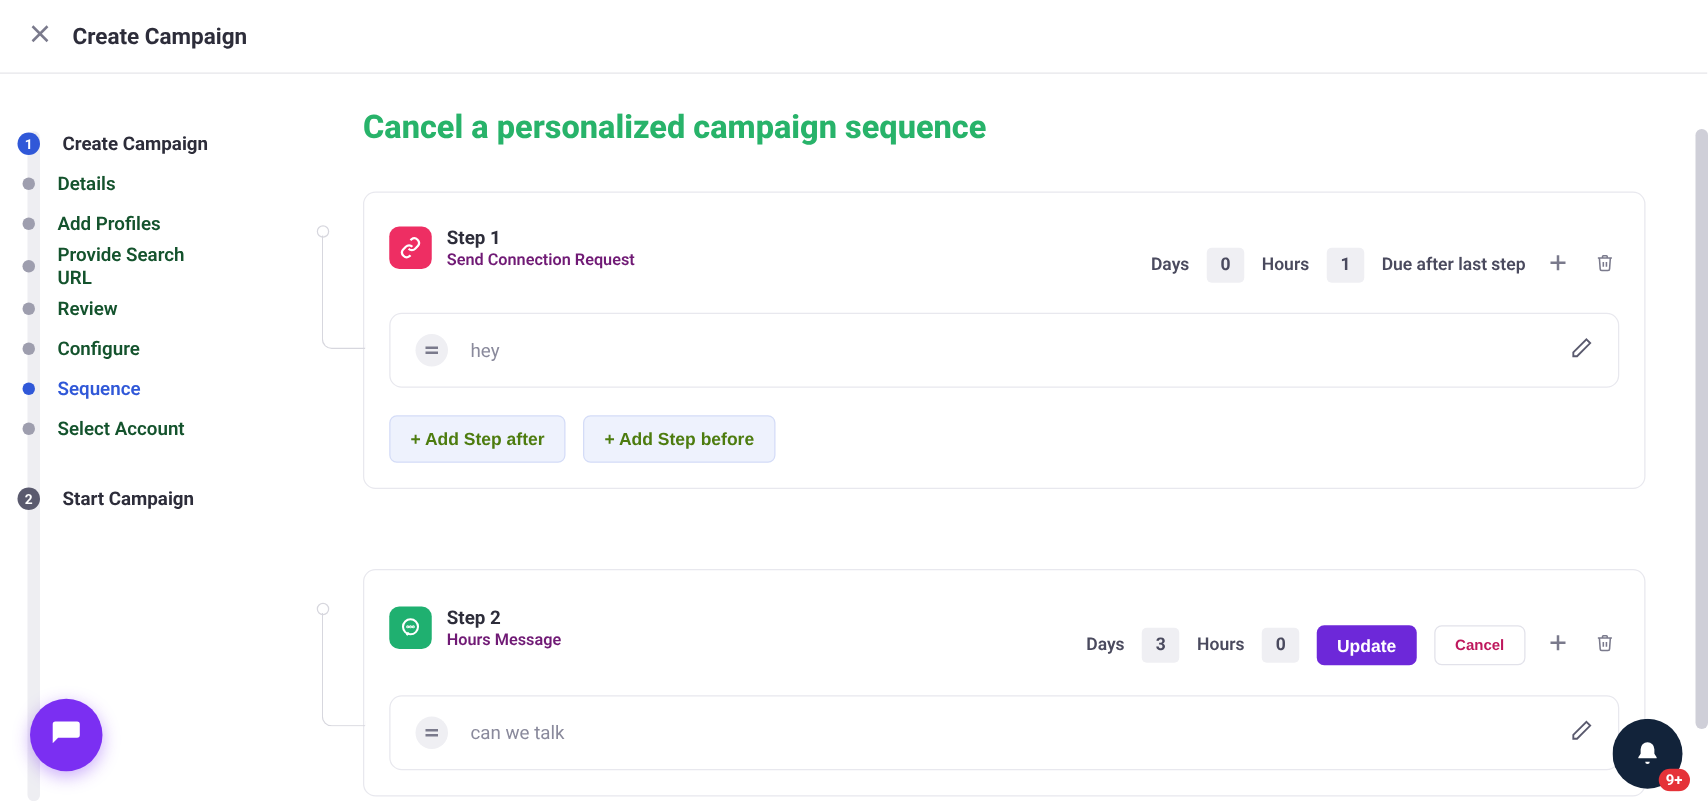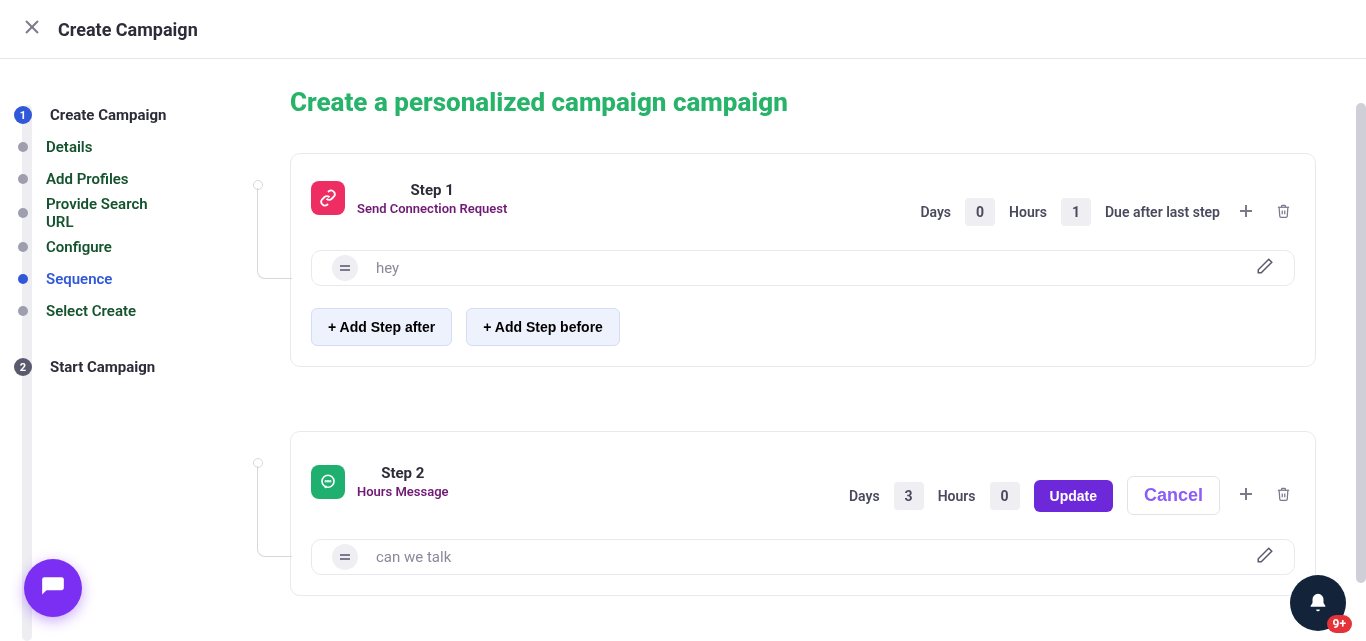--- a/index.html
+++ b/index.html
@@ -166,21 +166,21 @@
     height: 34px;
     border-radius: 8px;
     display: flex;
     align-items: center;
     justify-content: center;
     color: #fff;
     flex-shrink: 0;
   }
   .step-icon.pink { background: #ee2e63; }
   .step-icon.green { background: #1fb070; }
-  .step-title-block { margin-left: 12px; text-align: center; }
+  .step-title-block { margin-left: 12px; }
   .step-title-block .st-title { font-weight: 700; font-size: 15px; color: #2d2d3a; }
   .step-title-block .st-sub { font-size: 13px; color: #701a75; font-weight: 600; margin-top: 2px; }
 
   .step-meta {
     margin-left: auto;
     display: flex;
     align-items: center;
     gap: 14px;
     color: #4a4a5e;
     font-size: 14px;
@@ -201,34 +201,34 @@
     color: #fff;
     border: none;
     border-radius: 6px;
     padding: 8px 16px;
     font-weight: 600;
     font-size: 14px;
     cursor: pointer;
   }
   .step-meta .btn-ghost {
     background: #fff;
-    color: #8b5cf6;
+    color: #be185d;
     border: 1px solid #e2e2ea;
     border-radius: 6px;
     padding: 8px 16px;
     font-weight: 600;
-    font-size: 18px;
+    font-size: 12px;
     cursor: pointer;
   }
 
   .msg-row {
     margin-top: 24px;
     border: 1px solid #e8e8ee;
     border-radius: 10px;
-    padding: 4px 20px;
+    padding: 16px 20px;
     display: flex;
     align-items: center;
     gap: 18px;
   }
   .msg-row .handle {
     width: 26px;
     height: 26px;
     border-radius: 50%;
     background: #efeff3;
     display: flex;
@@ -237,21 +237,21 @@
     color: #7a7a8c;
     font-size: 14px;
   }
   .msg-row .msg-text { color: #8a8a9c; font-size: 15px; flex: 1; }
   .msg-row .edit-icon { color: #5a5a6e; cursor: pointer; }
 
   .add-buttons { display: flex; gap: 14px; margin-top: 22px; }
   .add-buttons button {
     background: #eef2fd;
     border: 1px solid #d4dcf7;
-    color: #000000;
+    color: #4d7c0f;
     border-radius: 6px;
     padding: 10px 16px;
     font-weight: 700;
     font-size: 14px;
     cursor: pointer;
   }
 
   
   .chat-fab {
     position: absolute;
@@ -323,39 +323,43 @@
       <li>
         <span class="dot"></span>
         <span class="lbl">Add Profiles</span>
       </li>
       <li>
         <span class="dot"></span>
         <span class="lbl" style="max-width:120px">Provide Search URL</span>
       </li>
       <li>
         <span class="dot"></span>
+        <span class="lbl">Review</span>
+      </li>
+      <li>
+        <span class="dot"></span>
         <span class="lbl">Configure</span>
       </li>
       <li class="active">
         <span class="dot"></span>
         <span class="lbl">Sequence</span>
       </li>
       <li>
         <span class="dot"></span>
-        <span class="lbl">Select Create</span>
+        <span class="lbl">Select Account</span>
       </li>
       <li class="emph group-gap">
         <span class="dot big grey">2</span>
         <span class="lbl">Start Campaign</span>
       </li>
     </ul>
   </div>
 
   <div class="main">
-    <h1>Create a personalized campaign campaign</h1>
+    <h1>Cancel a personalized campaign sequence</h1>
 
     <div class="step-card">
       <div class="fork"></div>
       <div class="step-head">
         <div class="step-icon pink">
           <svg width="18" height="18" viewBox="0 0 24 24" fill="none" stroke="currentColor" stroke-width="2.4">
             <path d="M10 13a5 5 0 0 0 7 0l3-3a5 5 0 0 0-7-7l-1 1"></path>
             <path d="M14 11a5 5 0 0 0-7 0l-3 3a5 5 0 0 0 7 7l1-1"></path>
           </svg>
         </div>

